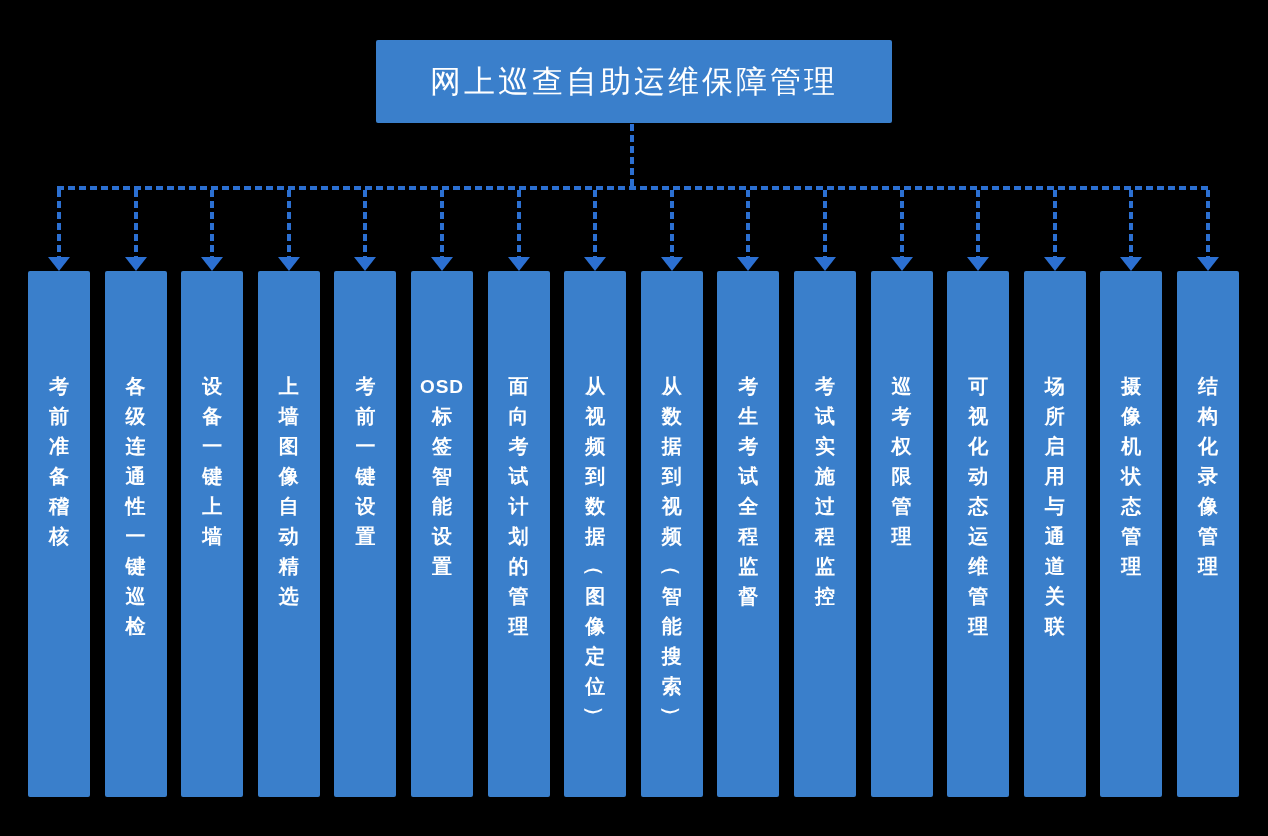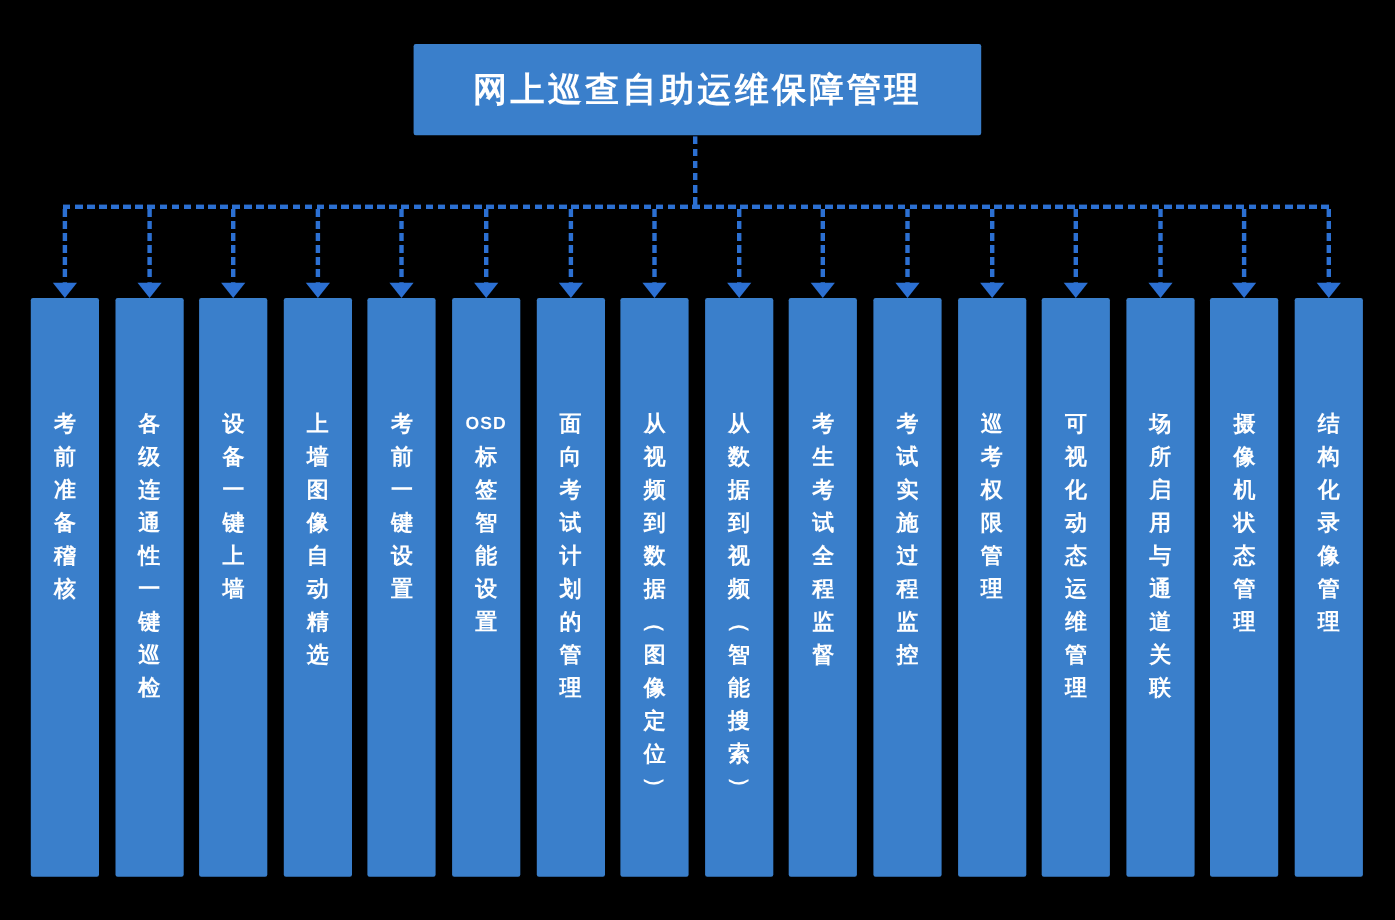--- a/index.html
+++ b/index.html
@@ -19,21 +19,21 @@
   
   .title-box{
     position:absolute;left:376px;top:40px;
     width:516px;height:83px;
     background:var(--node-fill);
     border-radius:2px;
     display:flex;align-items:center;justify-content:center;
   }
   .title-box .title-text{
     color:var(--text-color);
-    font-size:31px;font-weight:bold;
+    font-size:31px;font-weight:normal;
     letter-spacing:3px;white-space:nowrap;
   }
   
   .root-stub{
     position:absolute;left:630px;top:124px;
     width:4px;height:63px;
     background-image:repeating-linear-gradient(to bottom,var(--connector) 0 7px,transparent 7px 11px);
   }
   .hline{
     position:absolute;left:57px;top:186px;
@@ -67,21 +67,21 @@
     padding-top:100px;
     display:flex;flex-direction:column;align-items:center;
   }
   .bar .chunk{
     height:30px;width:100%;
     display:flex;align-items:center;justify-content:center;
     color:var(--text-color);
     font-size:20px;font-weight:bold;
     line-height:1;
   }
-  .bar .chunk.latin{font-size:16px;letter-spacing:1px;}
+  .bar .chunk.latin{font-size:19px;letter-spacing:1px;}
   .bar .chunk.paren{transform:rotate(90deg);}
 </style>
 </head>
 <body>
 
 <div class="canvas">
 
   <div class="title-box">
     <span class="title-text">网上巡查自助运维保障管理</span>
   </div>

